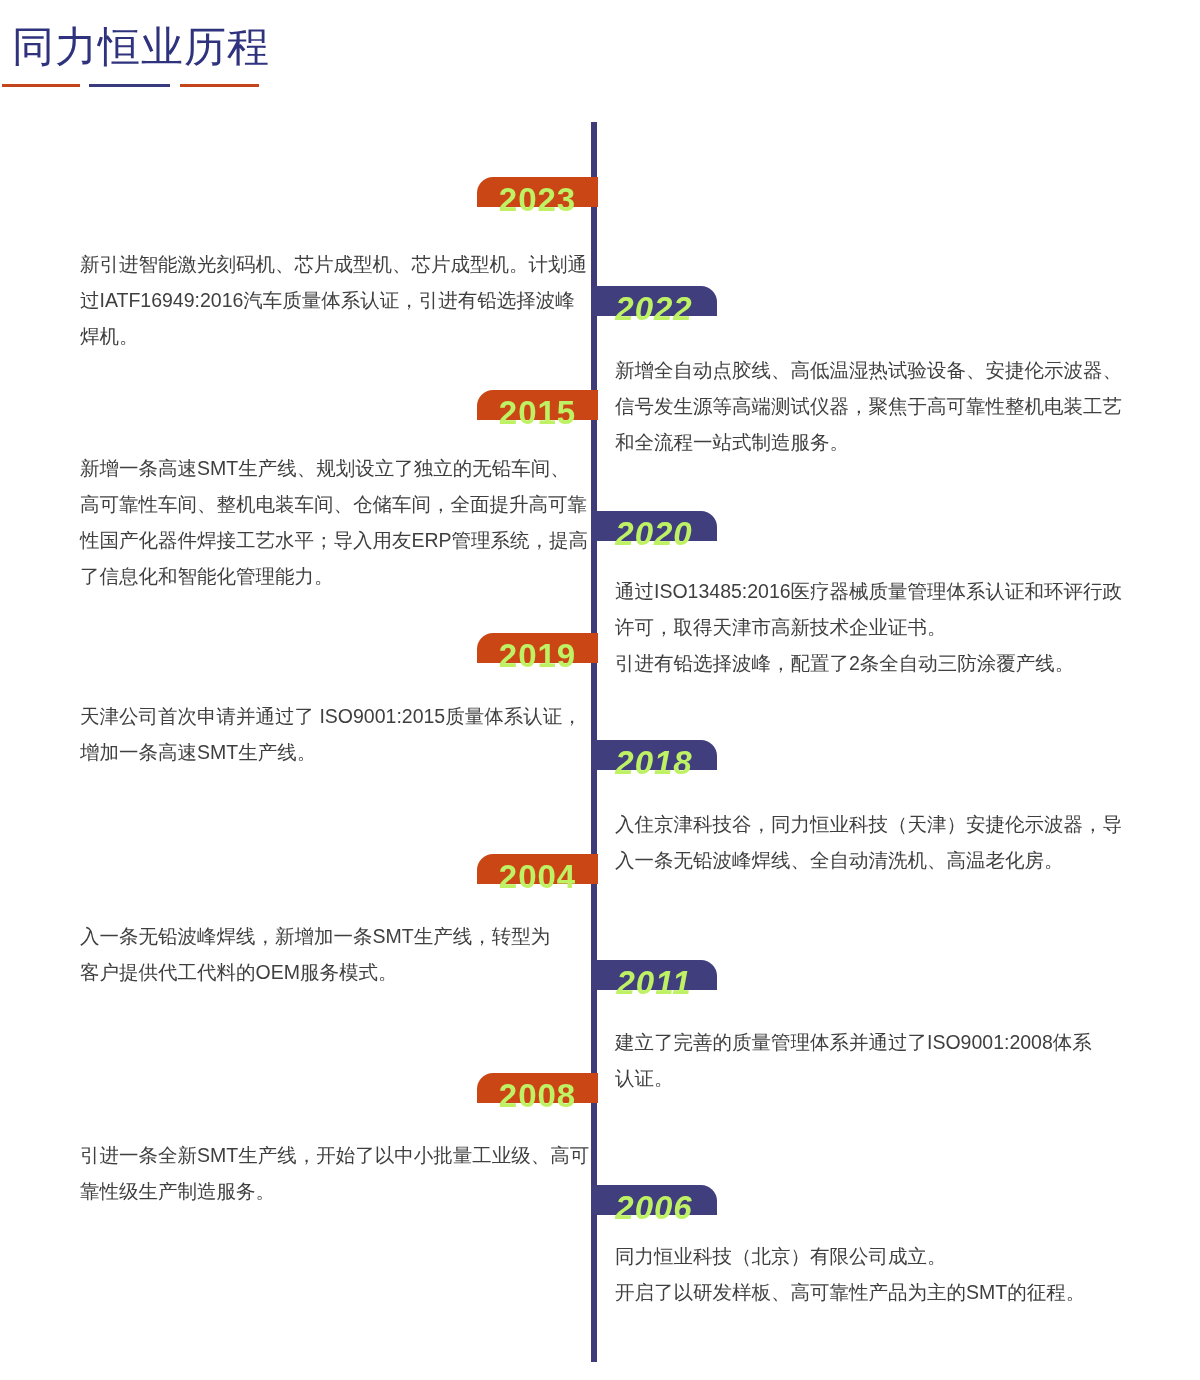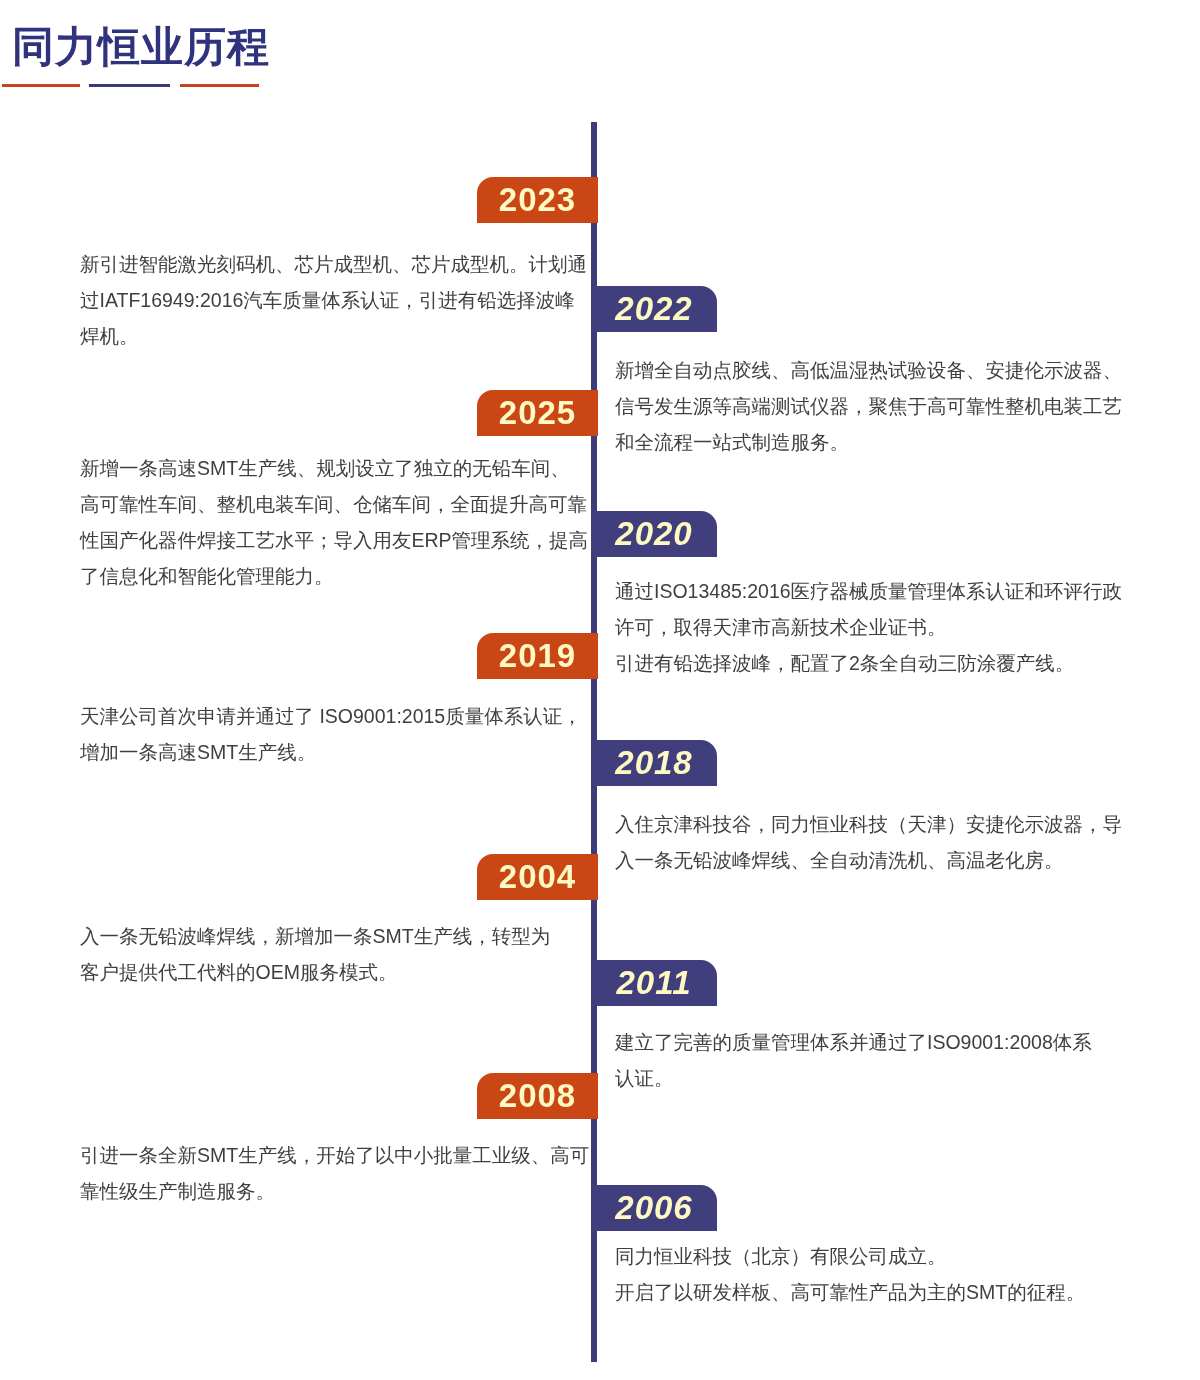--- a/index.html
+++ b/index.html
@@ -9,21 +9,21 @@
     width: 1200px;
     height: 1380px;
     overflow: hidden;
     font-family: "Liberation Sans", sans-serif;
   }
 
   
   .header { position: absolute; left: 12px; top: 22px; }
   .page-title {
     font-size: 42px;
-    font-weight: bold;
+    font-weight: normal;
     color: #2F327D;
     letter-spacing: 1px;
     line-height: 1.2;
   }
   .title-underline {
     position: absolute;
     top: 84px;
     height: 3px;
   }
   .ul-orange { background: #C4441C; }
@@ -35,24 +35,24 @@
     left: 591px;
     top: 122px;
     width: 6px;
     height: 1240px;
     background: #3E3B78;
   }
 
   
   .year-badge {
     position: absolute;
-    height: 46px;
+    height: 30px;
     line-height: 46px;
     text-align: center;
-    color: #fef9c3;
+    color: #bef264;
     font-size: 33px;
     font-weight: bold;
     letter-spacing: 1px;
   }
   .year-badge.left {
     left: 477px;
     width: 121px;
     background: #CA4715;
     border-radius: 16px 0 0 0;
   }
@@ -91,21 +91,21 @@
 <div class="year-badge left" style="top:177px">2023</div>
 <div class="entry-text left" style="top:246px">新引进智能激光刻码机、芯片成型机、芯片成型机。计划通
 过IATF16949:2016汽车质量体系认证，引进有铅选择波峰
 焊机。</div>
 
 <div class="year-badge right" style="top:286px">2022</div>
 <div class="entry-text right" style="top:352px">新增全自动点胶线、高低温湿热试验设备、安捷伦示波器、
 信号发生源等高端测试仪器，聚焦于高可靠性整机电装工艺
 和全流程一站式制造服务。</div>
 
-<div class="year-badge left" style="top:390px">2025</div>
+<div class="year-badge left" style="top:390px">2015</div>
 <div class="entry-text left" style="top:450px">新增一条高速SMT生产线、规划设立了独立的无铅车间、
 高可靠性车间、整机电装车间、仓储车间，全面提升高可靠
 性国产化器件焊接工艺水平；导入用友ERP管理系统，提高
 了信息化和智能化管理能力。</div>
 
 <div class="year-badge right" style="top:511px">2020</div>
 <div class="entry-text right" style="top:573px">通过ISO13485:2016医疗器械质量管理体系认证和环评行政
 许可，取得天津市高新技术企业证书。
 引进有铅选择波峰，配置了2条全自动三防涂覆产线。</div>
 

